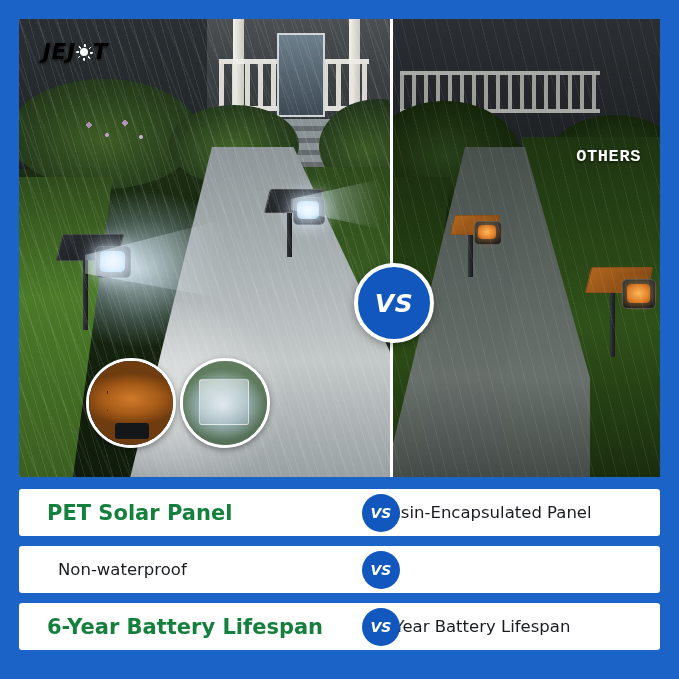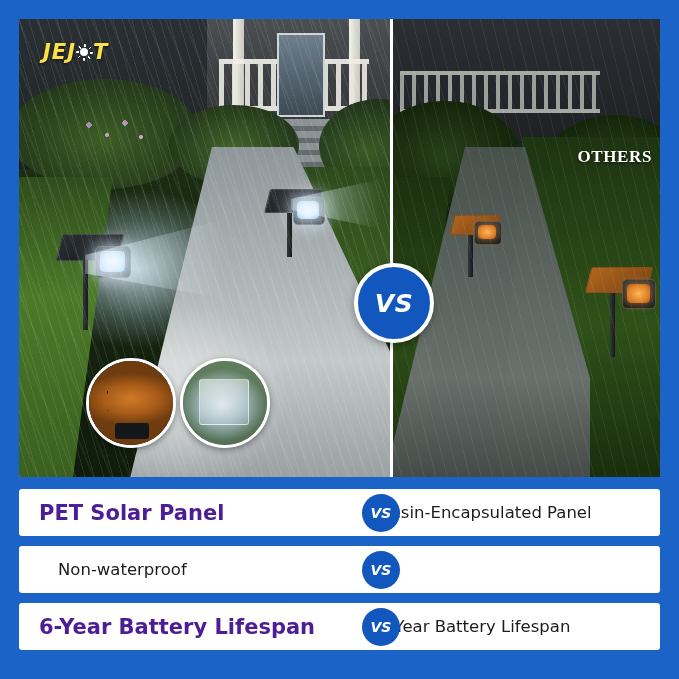--- a/index.html
+++ b/index.html
@@ -235,26 +235,26 @@
     background:radial-gradient(ellipse at 50% 50%, #ffb65a 0%, #e0822a 60%, #a8551a 100%);
     box-shadow:0 0 8px 2px rgba(230,150,60,.5);
   }
   .lamp-amber .panel {
     background:linear-gradient(135deg,#b0651f,#7c4412);
     border:1px solid #8a4f18;
   }
 
   .others-label {
     position:absolute;
-    right:8px; top:128px;
+    right:19px; top:128px;
     color:#ffffff;
     font-size:17px;
     font-weight:bold;
     letter-spacing:.6px;
-    font-family:Liberation Serif, serif;
+    font-family:Liberation Mono, monospace;
     text-shadow:0 1px 3px rgba(0,0,0,.75);
   }
 
   
   .inset {
     position:absolute;
     width:84px; height:84px;
     border-radius:50%;
     border:3px solid #ffffff;
     overflow:hidden;
@@ -328,23 +328,23 @@
     position:relative;
     height:47px;
     margin-bottom:10px;
     background:#ffffff;
     border-radius:3px;
     display:flex;
     align-items:center;
   }
   .row .left-cell {
     width:322px;
-    padding-left:20px;
+    padding-left:28px;
     box-sizing:border-box;
-    color:#4c1d95;
+    color:#15803d;
     font-size:21px;
     font-weight:bold;
     font-family:"DejaVu Sans", sans-serif;
     white-space:nowrap;
   }
   .row .right-cell {
     flex:1;
     padding-left:39px;
     box-sizing:border-box;
     color:#1a1c20;
@@ -368,21 +368,21 @@
     justify-content:center;
     font-family:"DejaVu Sans", sans-serif;
   }
 
   
   .brand {
     position:absolute;
     left:43px; top:40px;
     display:flex;
     align-items:center;
-    color:#fde047;
+    color:#000000;
     font-size:21px;
     font-weight:bold;
     font-style:italic;
     letter-spacing:1px;
     font-family:"DejaVu Sans", sans-serif;
     text-shadow:0 1px 3px rgba(0,0,0,.6);
   }
   .brand .sun {
     position:relative;
     display:inline-block;

